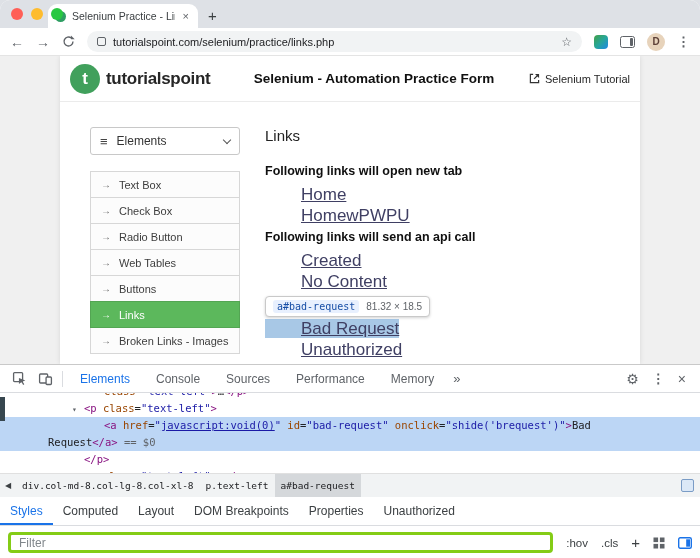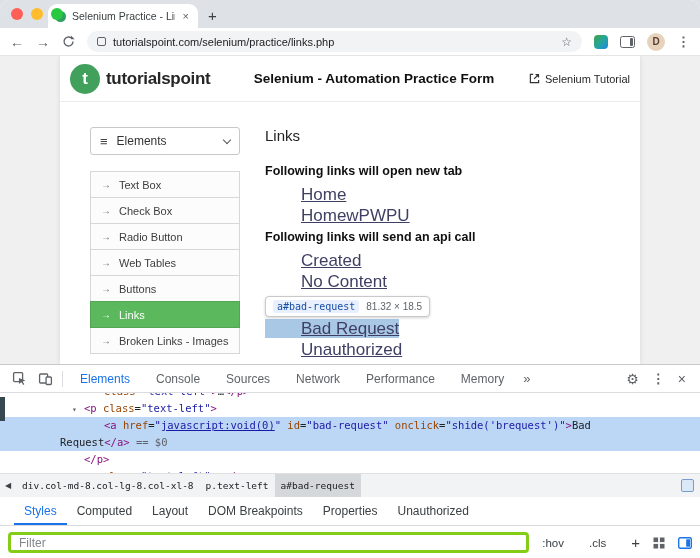--- a/index.html
+++ b/index.html
@@ -86,28 +86,28 @@
   .tk-tag{color:#881280} .tk-attr{color:#994500} .tk-val{color:#1a1aa6}
   .tk-link{color:#1a1aa6; text-decoration:underline} .tk-plain{color:#202124} .tk-meta{color:#5f6368}
 
   .dt-crumbs { height:24px; flex-shrink:0; background:#f1f3f4; border-top:1px solid #e0e0e0; display:flex; align-items:center; }
   .crumb-left { width:16px; text-align:center; font-size:8px; color:#3c4043; flex-shrink:0; }
   .crumb-list { flex:1; display:flex; align-items:center; height:100%; overflow:hidden; }
   .crumb { font-family:"DejaVu Sans Mono", monospace; font-size:9.5px; color:#202124; padding:0 6px; height:100%; display:flex; align-items:center; white-space:nowrap; }
   .crumb.selected { background:#d5d8db; }
   .crumb-right-icon { width:13px; height:13px; border:1.5px solid #7a9cc6; background:#dbe8f7; border-radius:2px; margin:0 6px; flex-shrink:0; }
 
-  .styles-tabs { height:29px; flex-shrink:0; display:flex; align-items:center; border-bottom:1px solid #dadce0; padding-left:14px; overflow:hidden; }
+  .styles-tabs { height:29px; flex-shrink:0; display:flex; align-items:center; border-bottom:1px solid #dadce0; padding-left:0; overflow:hidden; }
   .stab { padding:0 10px; height:100%; display:flex; align-items:center; font-size:12px; color:#3c4043; white-space:nowrap; }
   .stab.active { color:#1a73e8; box-shadow:inset 0 -2px 0 #1a73e8; }
 
   .dt-filter { height:33px; flex-shrink:0; display:flex; align-items:center; padding:0 8px; gap:13px; }
   .filter-input { flex:1; height:21px; border:3px solid #84cc16; border-radius:4px; padding:0 8px; font-size:12px; color:#202124; font-family:"Liberation Sans", sans-serif; outline:none; min-width:0; }
   .filter-input::placeholder { color:#80868b; }
-  .filter-right { display:flex; align-items:center; gap:25px; flex-shrink:0; }
+  .filter-right { display:flex; align-items:center; gap:13px; flex-shrink:0; }
   .toggle { font-size:11.5px; color:#3c4043; }
   .toggle.plus { font-size:15px; color:#3c4043; line-height:12px; }
   .ic-wrap { display:flex; align-items:center; flex-shrink:0; }
 </style>
 </head>
 <body>
 
 <div class="window">
 
   <div class="tabstrip">
@@ -223,38 +223,37 @@
         <svg width="15" height="15" viewBox="0 0 16 16">
             <rect x="1.7" y="3.2" width="8.6" height="9.6" rx="1" fill="none" stroke="#5f6368" stroke-width="1.4"></rect>
             <rect x="8.6" y="6.4" width="5.7" height="8" rx="1" fill="#fff" stroke="#5f6368" stroke-width="1.4"></rect>
           </svg>
       </span>
       <span class="dt-sep"></span>
       <div class="dt-tabs">
           <div class="dt-tab active">Elements</div>
           <div class="dt-tab">Console</div>
           <div class="dt-tab">Sources</div>
-          <div class="dt-tab">Network</div>
           <div class="dt-tab">Performance</div>
           <div class="dt-tab">Memory</div>
         </div>
       <span class="dt-more">»</span>
       <div class="dt-right">
         <span class="gear">⚙</span>
         <span class="dots">⋮</span>
         <span class="dt-close">×</span>
       </div>
     </div>
 
     <div class="dt-code">
       <div class="gutter-marker"></div>
     <div class="code-line clip-top" style="padding-left: 104px;"><span class="tk-attr">class</span><span class="tk-plain">=</span><span class="tk-val">"text-left"</span><span class="tk-tag">&gt;</span><span class="tk-plain">…</span><span class="tk-tag">&lt;/p&gt;</span></div>
         <div class="code-line" style="padding-left: 84px;"><span class="tree-arrow">▾</span><span class="tk-tag">&lt;p</span><span class="tk-attr"> class</span><span class="tk-plain">=</span><span class="tk-val">"text-left"</span><span class="tk-tag">&gt;</span></div>
         <div class="code-line selected-line" style="padding-left: 104px;"><span class="tk-tag">&lt;a</span><span class="tk-attr"> href</span><span class="tk-plain">=</span><span class="tk-val">"</span><span class="tk-link">javascript:void(0)</span><span class="tk-val">"</span><span class="tk-attr"> id</span><span class="tk-plain">=</span><span class="tk-val">"bad-request"</span><span class="tk-attr"> onclick</span><span class="tk-plain">=</span><span class="tk-val">"shide('brequest')"</span><span class="tk-tag">&gt;</span><span class="tk-plain">Bad</span></div>
-        <div class="code-line selected-line" style="padding-left: 60px;"><span class="tk-plain">Request</span><span class="tk-tag">&lt;/a&gt;</span><span class="tk-meta"> == $0</span></div>
+        <div class="code-line selected-line" style="padding-left: 48px;"><span class="tk-plain">Request</span><span class="tk-tag">&lt;/a&gt;</span><span class="tk-meta"> == $0</span></div>
         <div class="code-line" style="padding-left: 84px;"><span class="tk-tag">&lt;/p&gt;</span></div>
         <div class="code-line" style="padding-left: 84px;"><span class="tree-arrow">▸</span><span class="tk-tag">&lt;p</span><span class="tk-attr"> class</span><span class="tk-plain">=</span><span class="tk-val">"text-left"</span><span class="tk-tag">&gt;</span><span class="tk-plain">…</span><span class="tk-tag">&lt;/p&gt;</span></div>
       </div>
 
     <div class="dt-crumbs">
       <span class="crumb-left">◀</span>
       <div class="crumb-list">
           <span class="crumb">div.col-md-8.col-lg-8.col-xl-8</span>
           <span class="crumb">p.text-left</span>
           <span class="crumb selected">a#bad-request</span>

